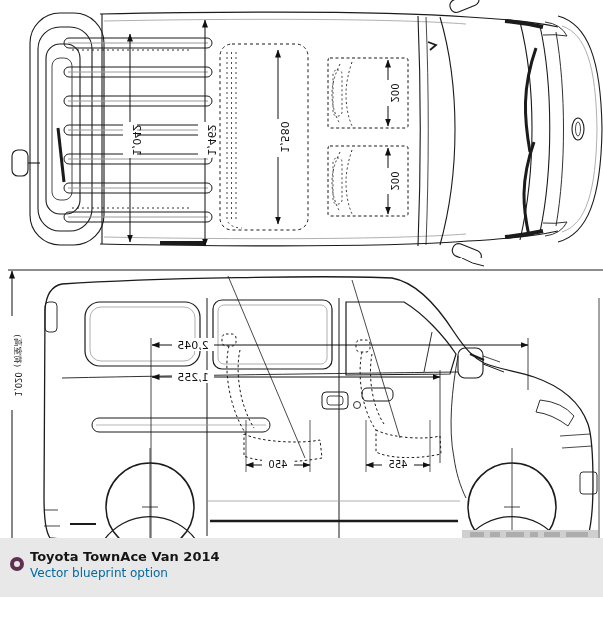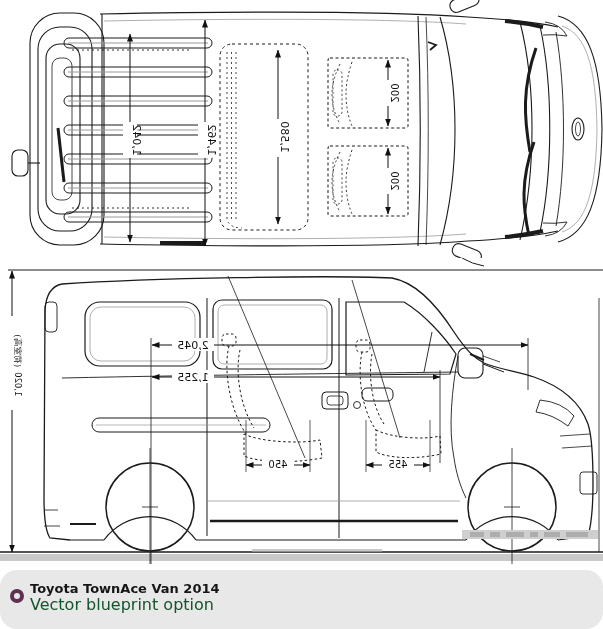--- a/index.html
+++ b/index.html
@@ -4,26 +4,26 @@
 <style>
   html,body{margin:0;padding:0;background:#fff;}
   .stage{position:relative;width:603px;height:629px;background:#ffffff;overflow:hidden;
          font-family:"DejaVu Sans",sans-serif;}
   .stage svg{position:absolute;left:0;}
   #topview{top:0;}
   #sideview{top:258px;}
   .dim{font-family:"DejaVu Sans",sans-serif;font-size:11px;fill:#111;}
   .dim.small{font-size:10px;}
   .dim.tiny{font-size:8.5px;}
-  .footer{position:absolute;left:0;top:570px;width:603px;height:59px;background:#e8e8e8;border-radius:17px;}
+  .footer{position:absolute;left:0;top:538px;width:603px;height:59px;background:#e8e8e8;}
   .bullet{position:absolute;left:10px;top:19px;width:6px;height:6px;border:4.5px solid #5f3150;
           border-radius:50%;background:#e8e8e8;}
   .cap-text{position:absolute;left:30px;top:11px;}
   .cap-title{font-size:13px;font-weight:bold;color:#151515;line-height:16px;}
-  .cap-sub{font-size:16px;color:#14532d;line-height:16px;cursor:pointer;}
+  .cap-sub{font-size:12px;color:#0369a1;line-height:16px;cursor:pointer;}
 </style>
 </head>
 <body>
 
 <div class="stage">
 
   <svg id="topview" width="603" height="258" viewBox="0 0 603 258">
     <defs>
       <marker id="aE1" orient="auto" markerWidth="8" markerHeight="6" refX="7.5" refY="3" viewBox="0 0 8 6">
         <path d="M0,0 L8,3 L0,6 Z" fill="#111"></path>

